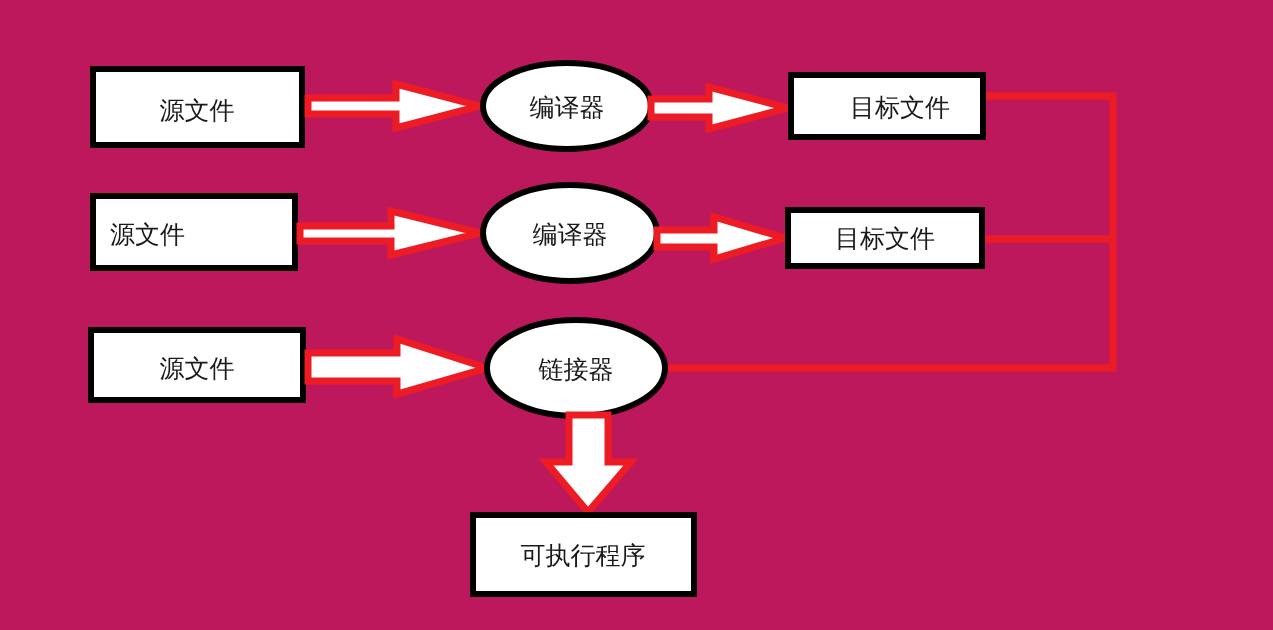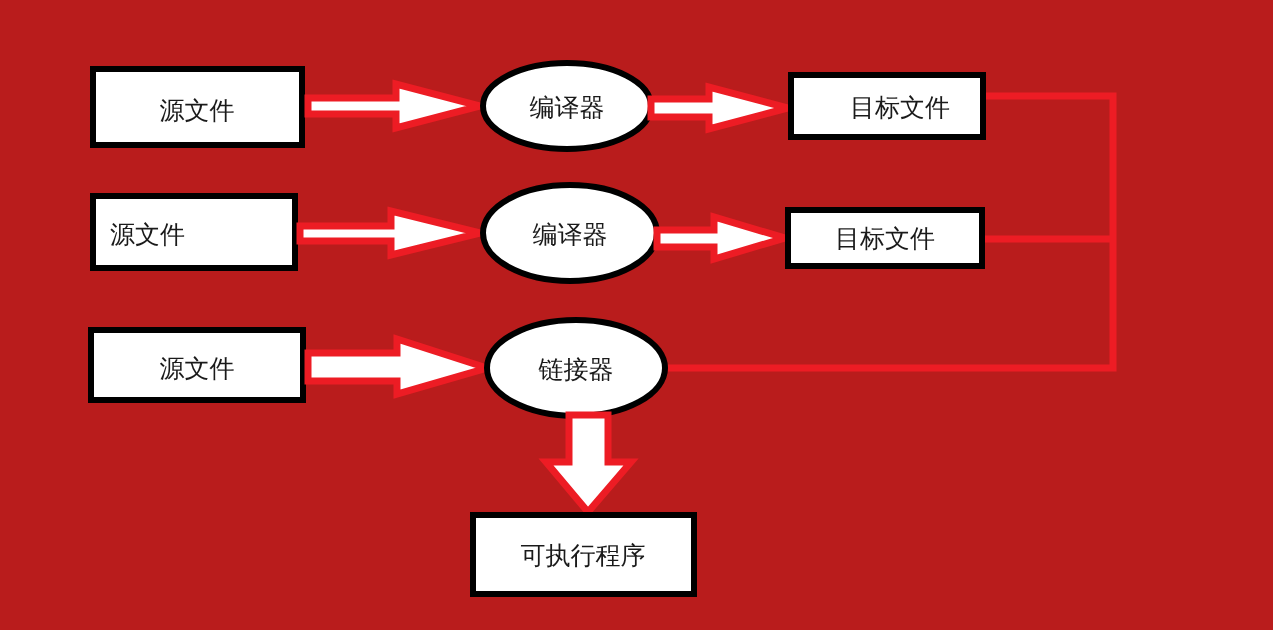--- a/index.html
+++ b/index.html
@@ -11,21 +11,21 @@
   body {
     width: 1273px;
     height: 630px;
     overflow: hidden;
     font-family: "DejaVu Sans", "Liberation Sans", sans-serif;
   }
   #diagram-root {
     position: relative;
     width: 1273px;
     height: 630px;
-    background: #b91c1c;
+    background: #be185d;
   }
   svg#flow-svg {
     display: block;
     width: 1273px;
     height: 630px;
   }
   .node-box {
     fill: #ffffff;
     stroke: #000000;
     stroke-width: 6;

